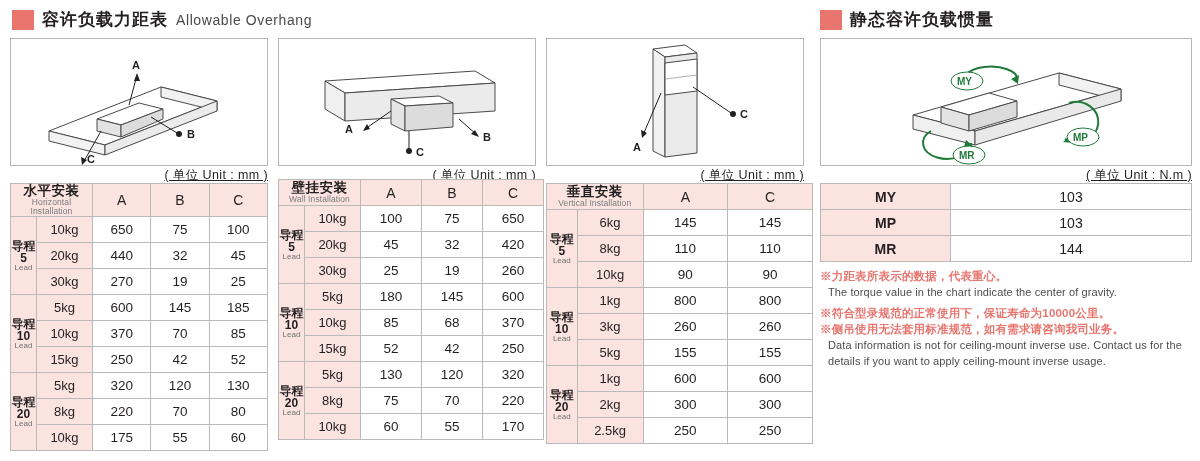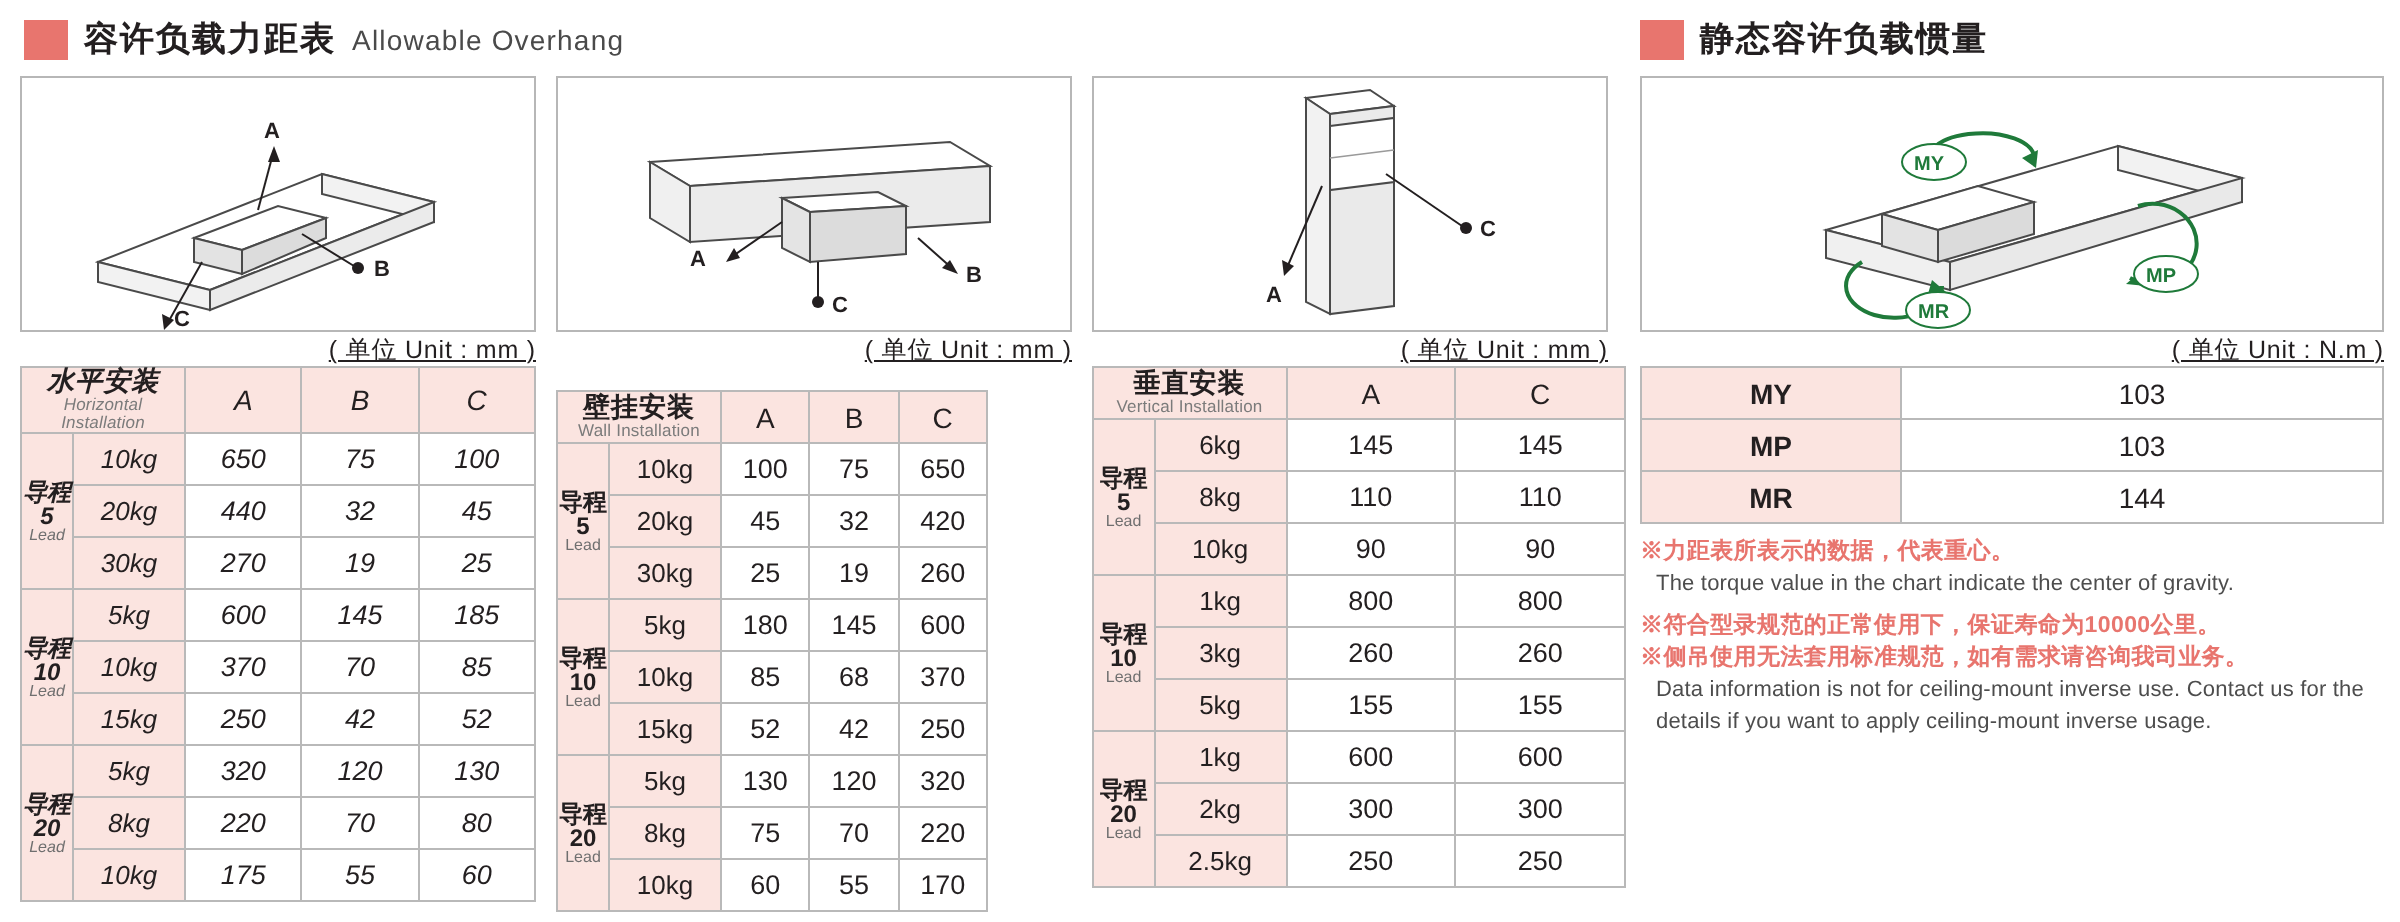--- a/index.html
+++ b/index.html
@@ -54,22 +54,22 @@
     font-size:13px;
   }
   table.lt td, table.lt th {
     border:1px solid #b9b9b9;
     text-align:center;
     vertical-align:middle;
     padding:0;
     height:26px;
     font-weight:normal;
   }
-  .t1 { left:10px;  top:183px; width:258px;font-style:italic; }
-  .t2 { left:278px; top:195px; width:216px; }
+  .t1 { left:10px;  top:183px; width:258px; }
+  .t2 { left:278px; top:179px; width:266px; }
   .t3 { left:546px; top:183px; width:267px; }
 
   .hdr-title { background:#fbe4e0; padding:2px 3px 3px 4px; line-height:1.05; }
   .hdr-title .cn { font-size:13.5px; font-weight:bold; display:block; letter-spacing:0.5px; }
   .hdr-title .en { font-size:8.5px; color:#7b7b7b; display:block; letter-spacing:0.1px; }
   .hdr-ab { background:#fbe4e0; font-size:14px; font-weight:bold; }
 
   .lead-cell {
     background:#fbe4e0;
     width:26px;

